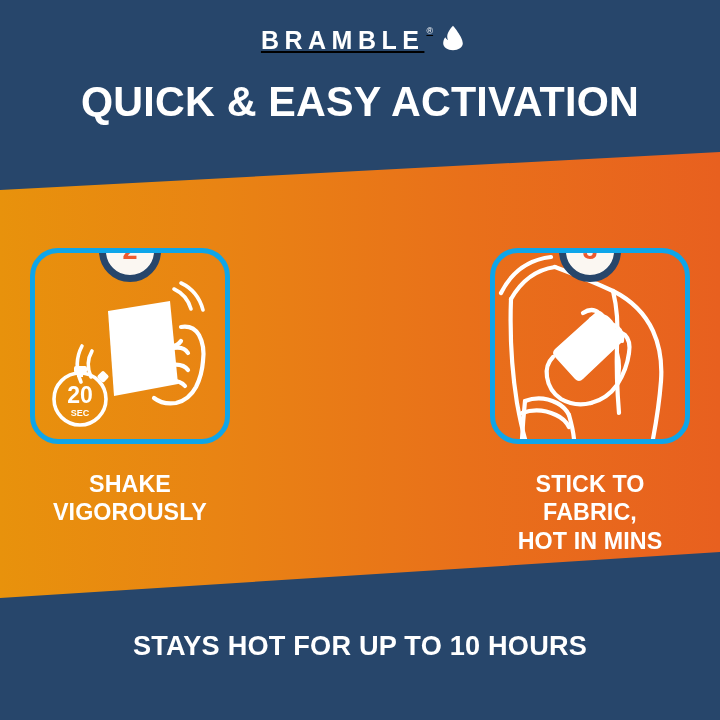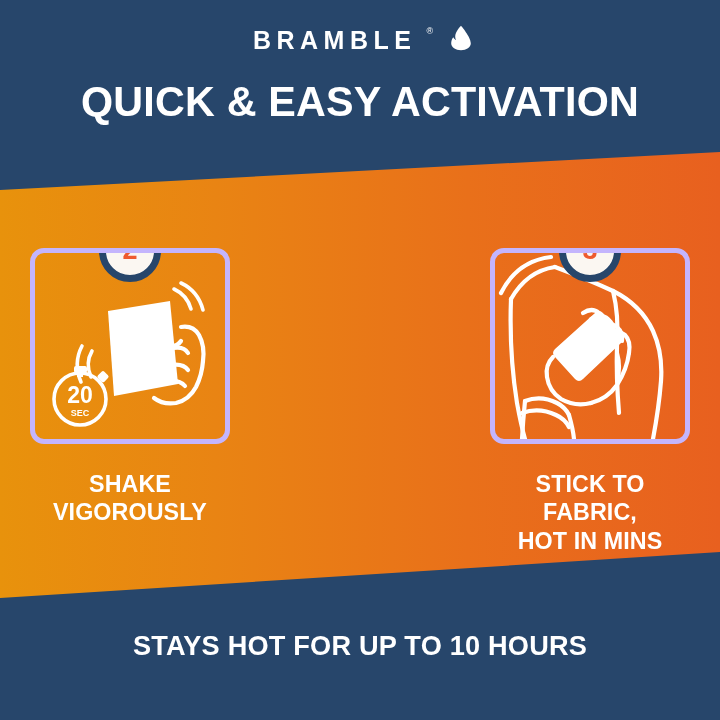--- a/index.html
+++ b/index.html
@@ -29,21 +29,22 @@
 
   
   .logo-row {
     position: absolute;
     top: 25px;
     left: 0;
     width: 720px;
     display: flex;
     align-items: center;
     justify-content: center;
-    gap: 12px;
+    gap: 4px;
+    text-decoration: underline;
   }
   .logo-word {
     color: #ffffff;
     font-size: 25px;
     font-weight: bold;
     letter-spacing: 5.5px;
     line-height: 1;
     text-indent: 5px;
   }
   .logo-tm {
@@ -85,22 +86,22 @@
   }
   .step {
     position: relative;
     width: 200px;
   }
   .card {
     position: relative;
     width: 200px;
     height: 196px;
     box-sizing: border-box;
-    border: 5px solid #c4b5fd;
-    border-radius: 14px;
+    border: 5px solid #0ea5e9;
+    border-radius: 28px;
     overflow: hidden;
   }
   .card svg { display: block; }
 
   .badge {
     position: absolute;
     top: -33px;
     left: 50%;
     margin-left: -31px;
     width: 62px;

